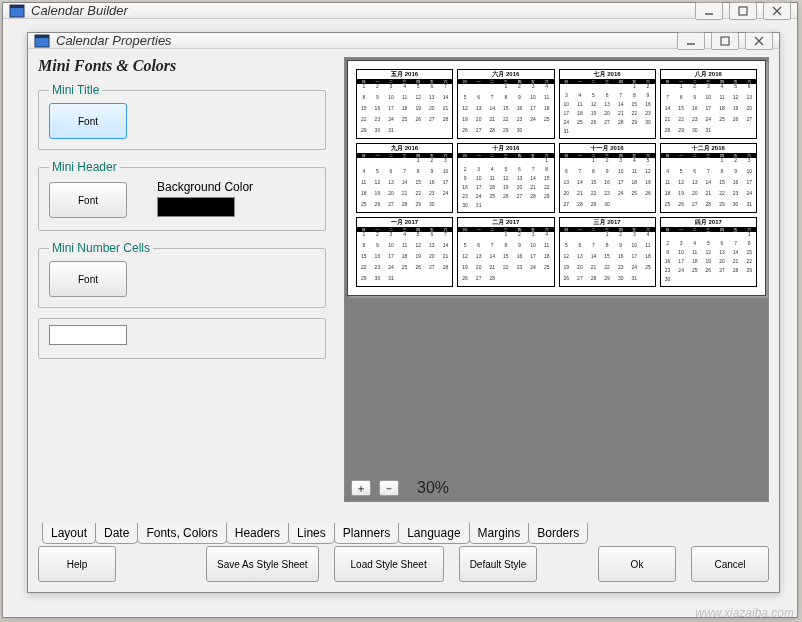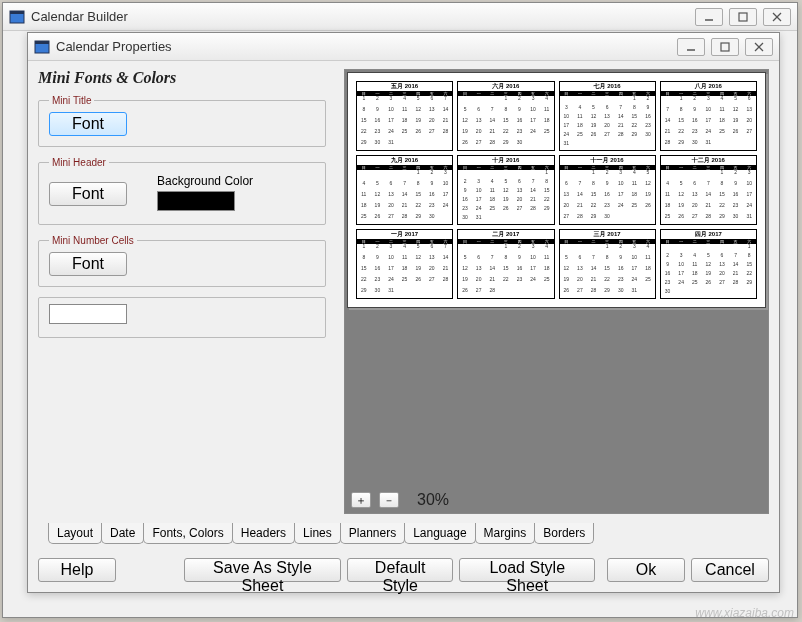--- a/index.html
+++ b/index.html
@@ -1,61 +1,61 @@
 <!DOCTYPE html>
 <html><head>
 <meta charset="utf-8">
 <style>
 * { box-sizing: border-box; margin: 0; padding: 0; }
 body { font-family: "Segoe UI", Tahoma, sans-serif; font-size: 12px; background: #d4d0c8; width: 802px; height: 622px; overflow: hidden; position: relative; }
 
 .window { position: absolute; background: #f0f0f0; border: 1px solid #888; box-shadow: 0 2px 8px rgba(0,0,0,0.2); }
-.titlebar { height: 28px; background: linear-gradient(#fdfdfd,#eaeaea); border-bottom: 1px solid #ccc; display: flex; align-items: center; padding: 7px 6px; }
+.titlebar { height: 16px; background: linear-gradient(#fdfdfd,#eaeaea); border-bottom: 1px solid #ccc; display: flex; align-items: center; padding: 7px 6px; font-style: italic; }
 .tb-icon { width: 16px; height: 16px; margin-right: 6px; display: inline-flex; align-items: center; justify-content: center; }
 .tb-title { flex: 1; font-size: 13px; color: #333; }
 .tb-btns { display: flex; gap: 6px; }
 .tb-btn { width: 28px; height: 18px; border: 1px solid #aaa; border-radius: 2px; background: #f4f4f4; display: flex; align-items: center; justify-content: center; font-size: 10px; color: #555; cursor: default; }
 .tb-btn svg { width: 10px; height: 10px; }
 
 .outer-window { left: 2px; top: 2px; width: 796px; height: 616px; }
 .inner-window { left: 27px; top: 32px; width: 753px; height: 561px; }
 
 .content { display: flex; height: calc(100% - 28px - 78px); padding: 8px 10px 0 10px; gap: 18px; }
 .left-pane { width: 288px; }
 .right-pane { flex: 1; background: #808080; border: 1px solid #888; position: relative; }
 
 .section-title { font-family: Georgia, "Times New Roman", serif; font-style: italic; font-weight: bold; font-size: 16px; color: #222; margin-bottom: 8px; }
 
 fieldset { border: 1px solid #bbb; border-radius: 2px; margin-bottom: 10px; padding: 6px 10px 10px 10px; }
-legend { font-size: 10px; color: #7f1d1d; padding: 0 3px; }
-
-.btn { min-width: 78px; height: 24px; border: 1px solid #999; border-radius: 3px; background: linear-gradient(#fefefe,#e6e6e6); font-size: 16px; cursor: default; padding: 0 10px; }
+legend { font-size: 12px; color: #0f766e; padding: 0 3px; }
+
+.btn { min-width: 78px; height: 36px; border: 1px solid #999; border-radius: 3px; background: linear-gradient(#fefefe,#e6e6e6); font-size: 10px; cursor: default; padding: 0 10px; }
 .btn.highlight { border: 1px solid #3399ff; background: linear-gradient(#eaf6ff,#cde8ff); }
 .color-swatch { width: 78px; height: 20px; border: 1px solid #888; display: inline-block; }
 .swatch-black { background: #000; }
 .swatch-white { background: #fff; }
 
 .header-row { display:flex; align-items:center; gap: 30px; }
 
 .preview-area { position: absolute; left: 2px; top: 2px; right: 2px; height: 236px; background: #fff; border: 1px solid #444; box-shadow: 2px 2px 0 #999; }
 .cal-grid { display: grid; grid-template-columns: repeat(4, 1fr); grid-template-rows: repeat(3, 1fr); gap: 4px; padding: 8px; height: 100%; }
 .mini-cal { border: 1px solid #000; display: flex; flex-direction: column; font-size: 5px; line-height: 1.1; }
 .mc-title { text-align: center; font-weight: bold; font-size: 6px; padding: 1px 0; border-bottom: 1px solid #000; }
 .mc-head { background: #000; color: #fff; display: grid; grid-template-columns: repeat(7,1fr); font-size: 4px; text-align: center; }
 .mc-body { display: grid; grid-template-columns: repeat(7,1fr); grid-auto-rows: 1fr; flex: 1; text-align: center; font-size: 5px; color: #333; }
 .mc-body span { padding: 0.5px 0; }
 
 .zoom-bar { position: absolute; left: 6px; bottom: 4px; display: flex; align-items: center; gap: 8px; }
 .zoom-btn { width: 20px; height: 16px; border: 1px solid #999; background: linear-gradient(#fff,#e8e8e8); border-radius: 2px; display:flex; align-items:center; justify-content:center; font-size: 11px; }
 
-.tabs-row { position: absolute; left: 20px; bottom: 48px; right: 10px; display: flex; gap: 0; }
+.tabs-row { position: absolute; left: 14px; bottom: 48px; right: 10px; display: flex; gap: 0; }
 .tab { border: 1px solid #999; border-radius: 0 0 5px 5px; border-top: none; padding: 3px 8px; background: #f4f4f4; font-size: 12px; margin-right: -1px; cursor: default; white-space: nowrap; }
 .tab.active { background: #fdfdfd; font-weight: normal; position: relative; z-index: 2; }
 
-.bottom-bar { position: absolute; left: 10px; right: 10px; bottom: 10px; display: flex; align-items: flex-start; gap: 6px; }
+.bottom-bar { position: absolute; left: 10px; right: 10px; bottom: 10px; display: flex; align-items: flex-start; gap: 15px; }
 .bottom-bar .spacer { flex: 1; }
 .bottom-bar .btn.wide { min-width: 110px; }
 
 .watermark { position: absolute; right: 8px; bottom: 2px; font-size: 12px; color: rgba(120,120,120,0.4); font-style: italic; pointer-events: none; }
 </style>
 </head>
 <body>
 
 <div class="window outer-window">
   <div class="titlebar">
@@ -777,21 +777,21 @@
       <div class="tab">Planners</div>
       <div class="tab">Language</div>
       <div class="tab">Margins</div>
       <div class="tab">Borders</div>
     </div>
 
   <div class="bottom-bar">
     <button class="btn">Help</button>
     <span style="width:60px"></span>
     <button class="btn wide">Save As Style Sheet</button>
+    <button class="btn wide">Load Style Sheet</button>
     <button class="btn">Default Style</button>
-    <button class="btn wide">Load Style Sheet</button>
     <span class="spacer"></span>
     <button class="btn">Ok</button>
     <button class="btn">Cancel</button>
   </div>
 </div>
 
 <div class="watermark">www.xiazaiba.com</div>
 
 </body></html>

